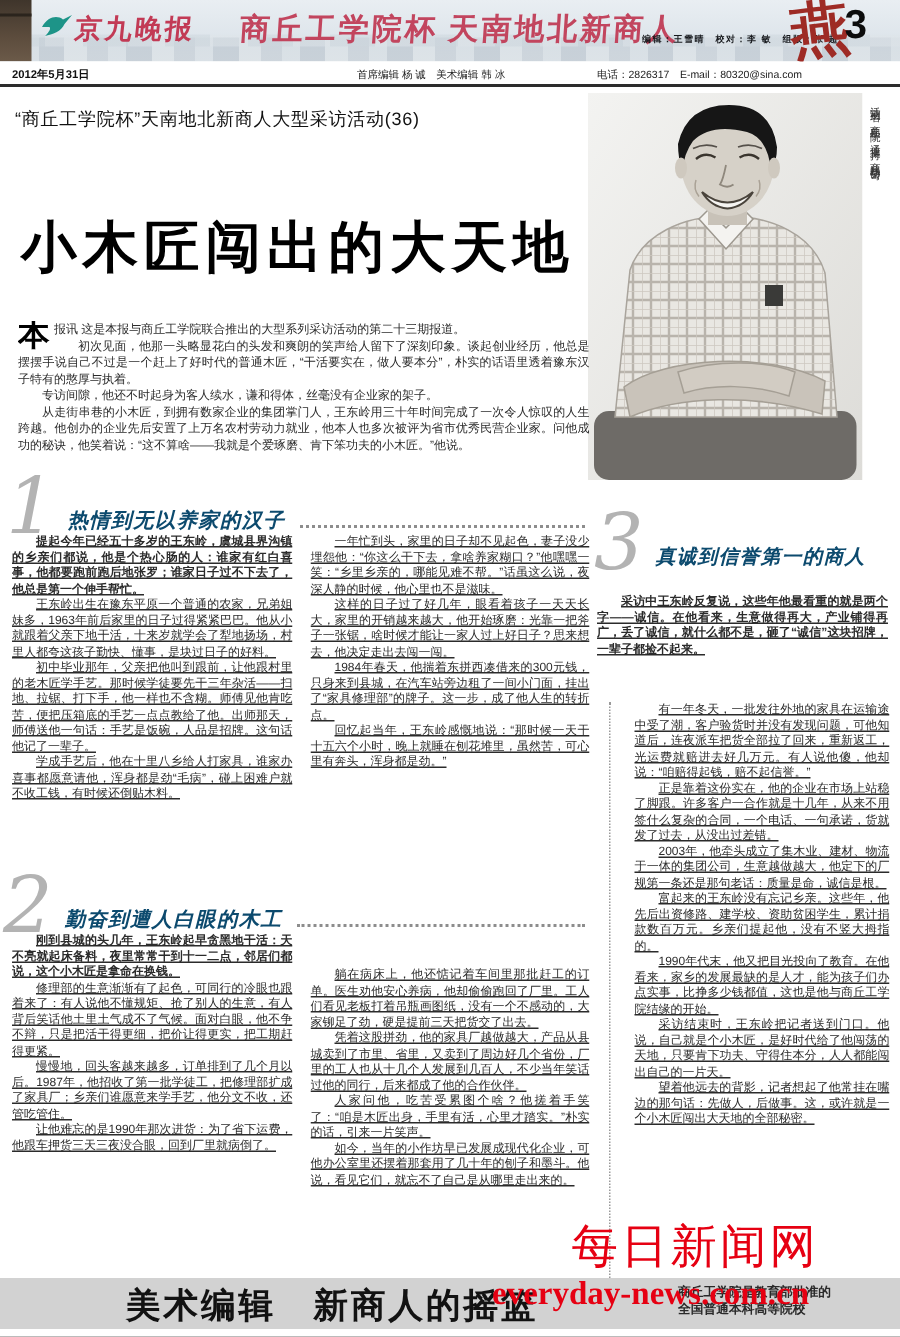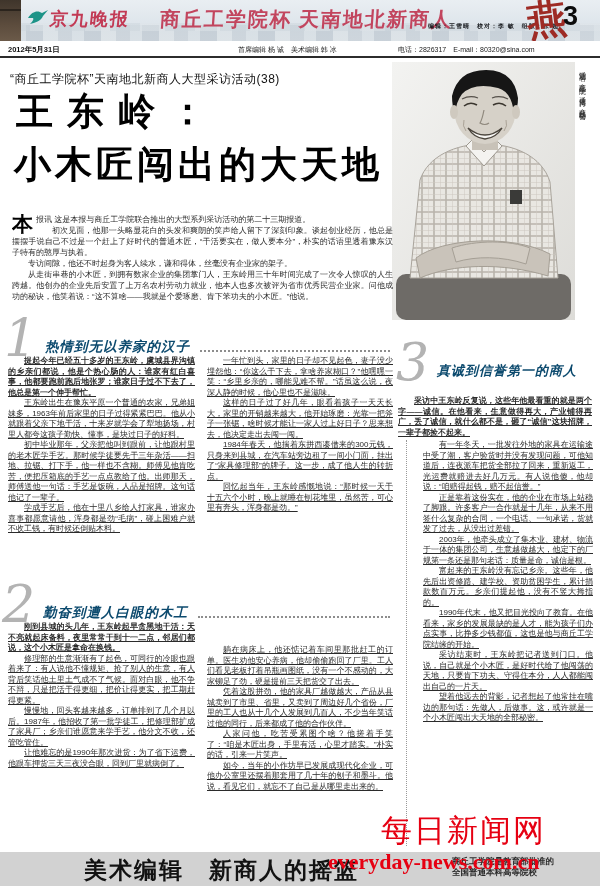--- a/index.html
+++ b/index.html
@@ -50,21 +50,21 @@
   .intro p.first{text-indent:0;}
   .dropcap{float:left;font-size:21px;font-weight:bold;line-height:19px;margin:0 3px 0 0;color:#000;}
 
   
   .sec-head{display:flex;align-items:flex-end;}
   .sec-num{font-family:"DejaVu Serif",serif;font-style:italic;font-size:52px;line-height:40px;
        color:#b3b3b3;font-weight:400;}
   .sec-title{font-size:13.5px;font-weight:bold;color:#0c4a6e;margin:0 0 2px 8px;letter-spacing:1px;white-space:nowrap;font-style:italic;}
   .leader{flex:1;border-bottom:2px dotted #8d8d8d;margin:0 4px 6px 10px;height:2px;}
 
-  .s3body{border-left:1px dotted #999;padding-left:16px;}
+  .s3body{border-left:1px dotted #999;padding-left:16px;margin-top:28px;}
 
   
   .banner{left:0;top:852px;width:600px;height:34px;background:#d2d2d2;}
   .banner-title{left:84px;top:855px;font-size:23px;font-weight:bold;color:#121212;letter-spacing:2px;}
   .banner-note{left:452px;top:856px;width:146px;font-size:8.5px;font-weight:bold;color:#2a2a2a;
        line-height:11px;text-align:left;}
 
   
   .wm1{left:381px;top:810px;font-size:31px;font-weight:normal;color:#e60012;letter-spacing:2px;
        font-family:"Liberation Sans",sans-serif;}
@@ -88,22 +88,21 @@
   <div class="abs callig">商丘工学院杯 天南地北新商人</div>
   <div class="abs hdr-credits">编辑：王雪晴　校对：李 敏　组版：张 超</div>
   <div class="abs badge-char">燕</div>
   <div class="abs page-num">3</div>
 
   <div class="abs strip"></div>
   <div class="abs date">2012年5月31日</div>
   <div class="abs staff">首席编辑 杨 诚　美术编辑 韩 冰</div>
   <div class="abs contact">电话：2826317　E-mail：80320@sina.com</div>
 
-  <div class="abs kicker">“商丘工学院杯”天南地北新商人大型采访活动(38)</div>
-  <div class="abs h1a">王东岭：</div>
+  <div class="abs kicker">“商丘工学院杯”天南地北新商人大型采访活动(36)</div>
   <div class="abs h1b">小木匠闯出的大天地</div>
 
   <svg class="abs photo" viewBox="0 0 183 258">
     <defs>
       <linearGradient id="bgG" x1="0" y1="0" x2="1" y2="1">
         <stop offset="0" stop-color="#f3f3f1"></stop>
           <stop offset="1" stop-color="#dddcd8"></stop>
       </linearGradient>
       <pattern id="plaid" width="12" height="12" patternUnits="userSpaceOnUse">
         <rect width="12" height="12" fill="#e9e7e2"></rect>

